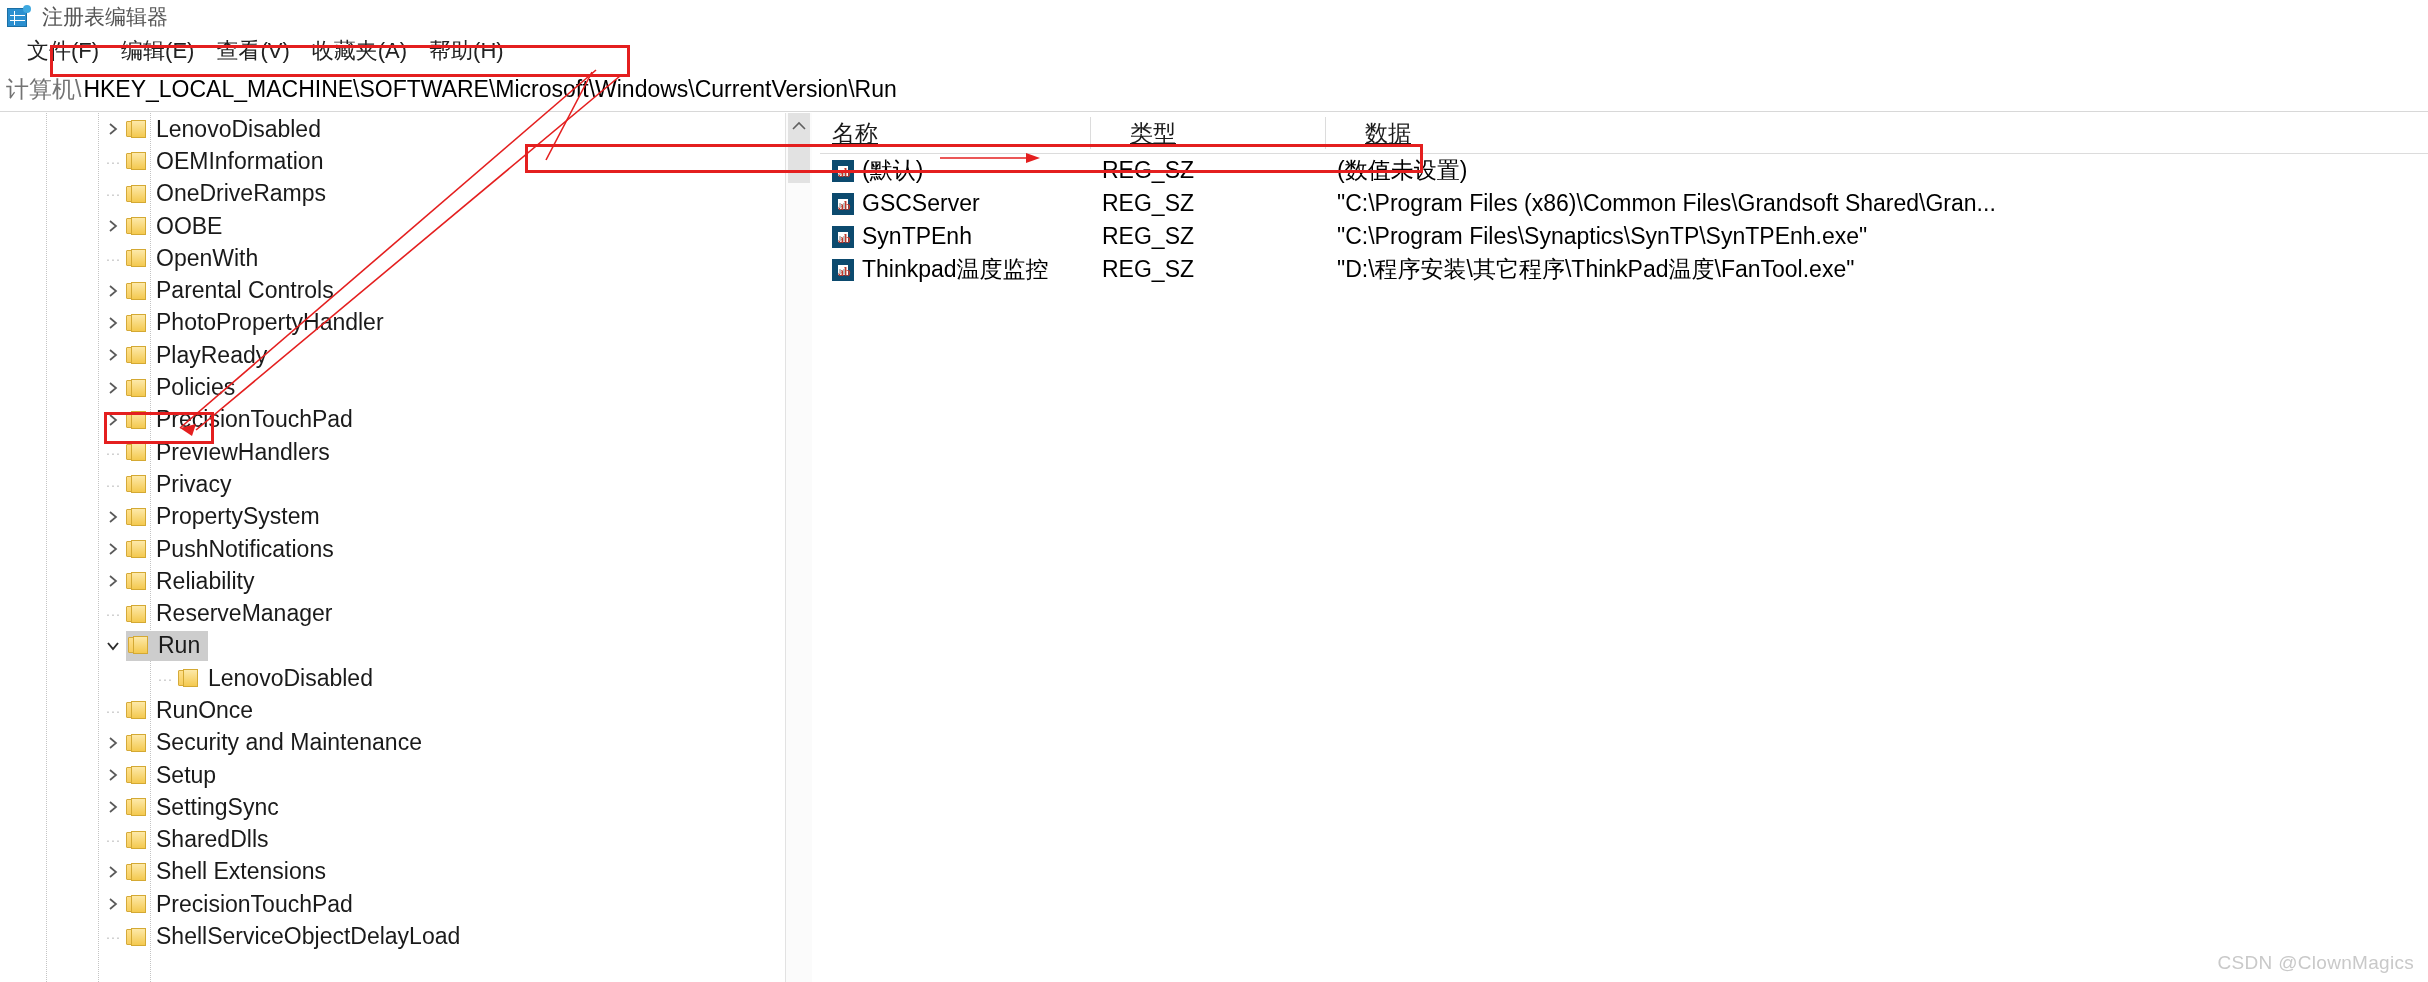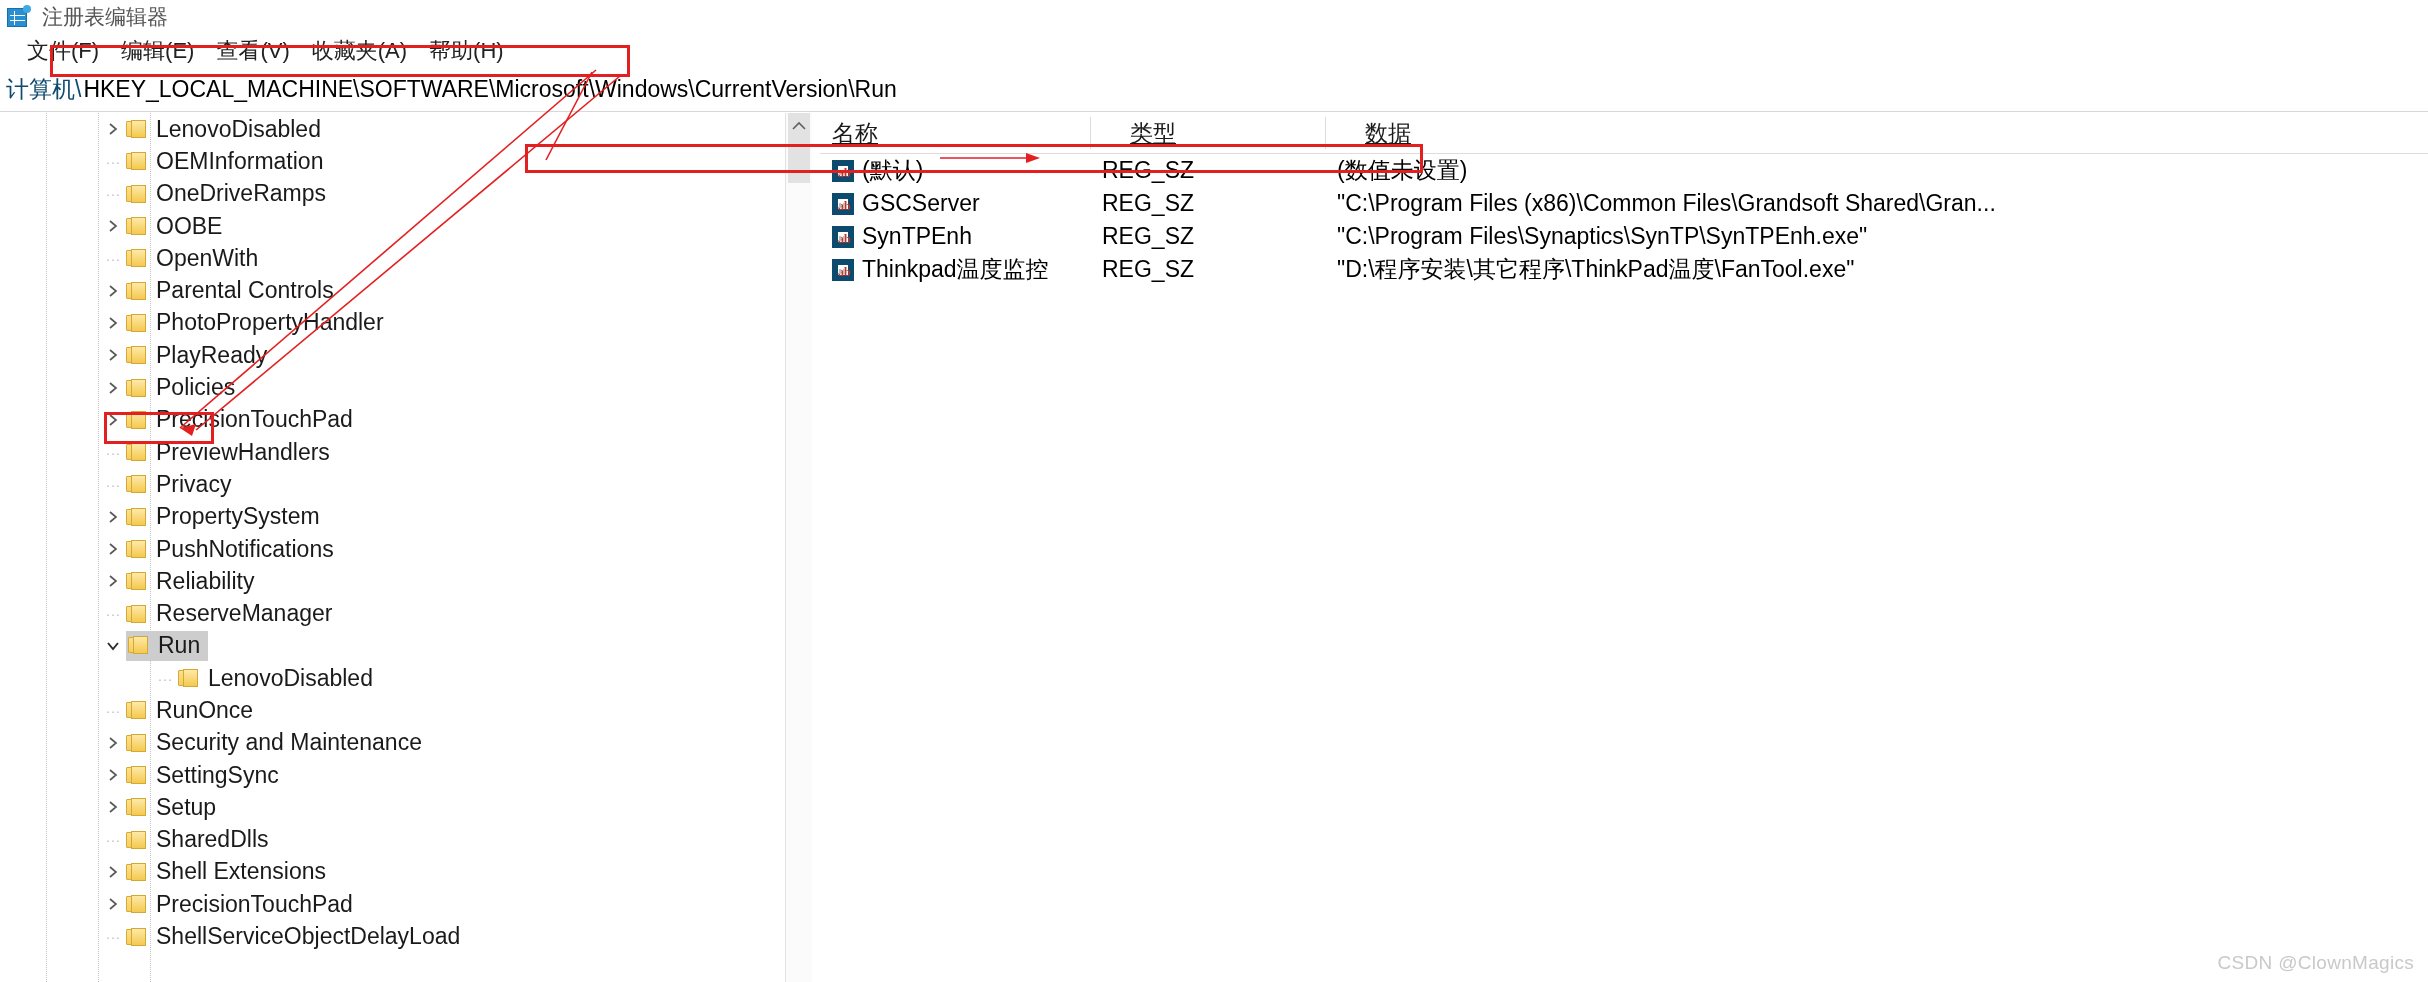--- a/index.html
+++ b/index.html
@@ -96,21 +96,21 @@
     width: 2428px; height: 44px;
     border-bottom: 1px solid #d8d8d8;
     display: flex;
     align-items: center;
     background: #ffffff;
     box-sizing: border-box;
   }
   .addr-prefix {
     font-size: 23px;
     padding-left: 6px;
-    color: #0c4a6e;
+    color: #737373;
     white-space: nowrap;
   }
   .addr-value {
     font-size: 23px;
     color: #000000;
     white-space: nowrap;
     padding-left: 2px;
   }
 
   
@@ -643,36 +643,36 @@
           <div class="chev">
             <svg width="12" height="16" viewBox="0 0 12 16">
               <polyline points="3,3 9,8 3,13" fill="none" stroke="#5a5a5a" stroke-width="1.7"></polyline>
             </svg>
           </div>
           <div class="sel-wrap tree-label-wrap">
             <div class="folder">
               <div class="back"></div>
               <div class="front"></div>
             </div>
+            <div class="tree-label">Setup</div>
+          </div>
+        </div>
+        <div class="tree-row">
+          <div class="tree-indent" style="width: 100px;"></div>
+          <div class="chev">
+            <svg width="12" height="16" viewBox="0 0 12 16">
+              <polyline points="3,3 9,8 3,13" fill="none" stroke="#5a5a5a" stroke-width="1.7"></polyline>
+            </svg>
+          </div>
+          <div class="sel-wrap tree-label-wrap">
+            <div class="folder">
+              <div class="back"></div>
+              <div class="front"></div>
+            </div>
             <div class="tree-label">SettingSync</div>
-          </div>
-        </div>
-        <div class="tree-row">
-          <div class="tree-indent" style="width: 100px;"></div>
-          <div class="chev">
-            <svg width="12" height="16" viewBox="0 0 12 16">
-              <polyline points="3,3 9,8 3,13" fill="none" stroke="#5a5a5a" stroke-width="1.7"></polyline>
-            </svg>
-          </div>
-          <div class="sel-wrap tree-label-wrap">
-            <div class="folder">
-              <div class="back"></div>
-              <div class="front"></div>
-            </div>
-            <div class="tree-label">Setup</div>
           </div>
         </div>
         <div class="tree-row">
           <div class="tree-indent" style="width: 100px;"></div>
           <div class="tree-dash" style="color: rgb(194, 194, 194);">···</div>
           <div class="sel-wrap tree-label-wrap">
             <div class="folder">
               <div class="back"></div>
               <div class="front"></div>
             </div>

